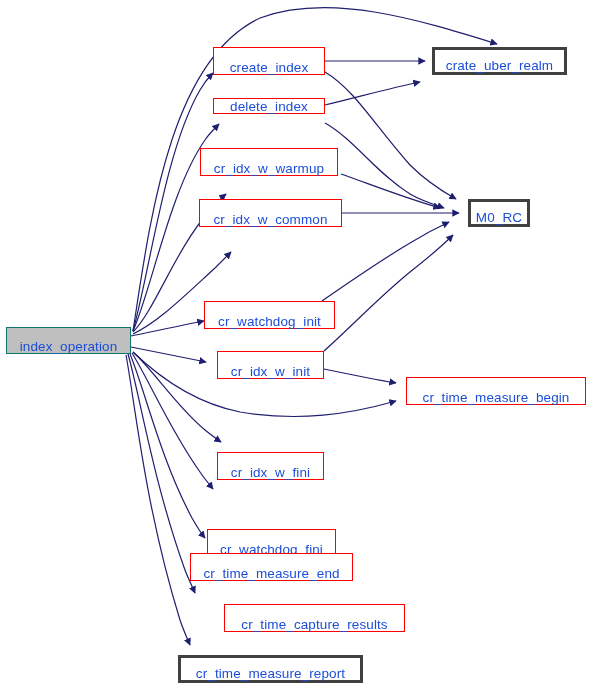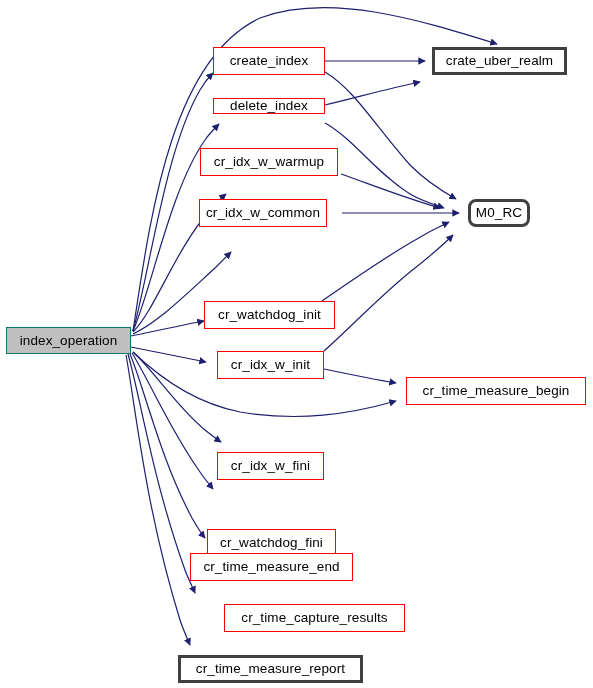--- a/index.html
+++ b/index.html
@@ -1,20 +1,20 @@
 <!DOCTYPE html>
 <html><head>
 <meta charset="utf-8">
 <style>
   html,body{margin:0;padding:0;background:#ffffff;}
   body{width:593px;height:688px;font-family:"Liberation Sans","DejaVu Sans",sans-serif;}
   #graph{position:relative;width:593px;height:688px;overflow:hidden;background:#fff;}
   #edges{position:absolute;left:0;top:0;width:593px;height:688px;}
-  .node{position:absolute;box-sizing:border-box;display:flex;align-items:center;
-        justify-content:center;background:#ffffff;font-size:13.5px;color:#000000;
+  .node{position:absolute;box-sizing:border-box;display:flex;align-items:flex-end;
+        justify-content:center;background:#ffffff;font-size:13.5px;color:#1d4ed8;
         line-height:1;white-space:nowrap;letter-spacing:0.1px;}
   .node.red{border:1px solid #ff0000;}
   .node.black{border:3px solid #404040;}
   .node.cur{border:1px solid #0f766e;background:#bfbfbf;}
   .node span{pointer-events:none;}
 </style>
 </head>
 <body>
 
 <div id="graph">
@@ -60,24 +60,24 @@
       </div>
       <div class="node black" style="left: 432px; top: 47px; width: 135px; height: 28px;">
         <span>crate_uber_realm</span>
       </div>
       <div class="node red" style="left: 213px; top: 98px; width: 112px; height: 16px;">
         <span>delete_index</span>
       </div>
       <div class="node red" style="left: 200px; top: 148px; width: 138px; height: 28px;">
         <span>cr_idx_w_warmup</span>
       </div>
-      <div class="node black" style="left: 468px; top: 199px; width: 62px; height: 28px; border-radius: 8px;">
+      <div class="node black" style="left: 468px; top: 199px; width: 62px; height: 28px;">
         <span>M0_RC</span>
       </div>
-      <div class="node red" style="left: 199px; top: 199px; width: 128px; height: 28px;">
+      <div class="node red" style="left: 199px; top: 199px; width: 143px; height: 28px;">
         <span>cr_idx_w_common</span>
       </div>
       <div class="node red" style="left: 204px; top: 301px; width: 131px; height: 28px;">
         <span>cr_watchdog_init</span>
       </div>
       <div class="node red" style="left: 217px; top: 351px; width: 107px; height: 28px;">
         <span>cr_idx_w_init</span>
       </div>
       <div class="node red" style="left: 406px; top: 377px; width: 180px; height: 28px;">
         <span>cr_time_measure_begin</span>

